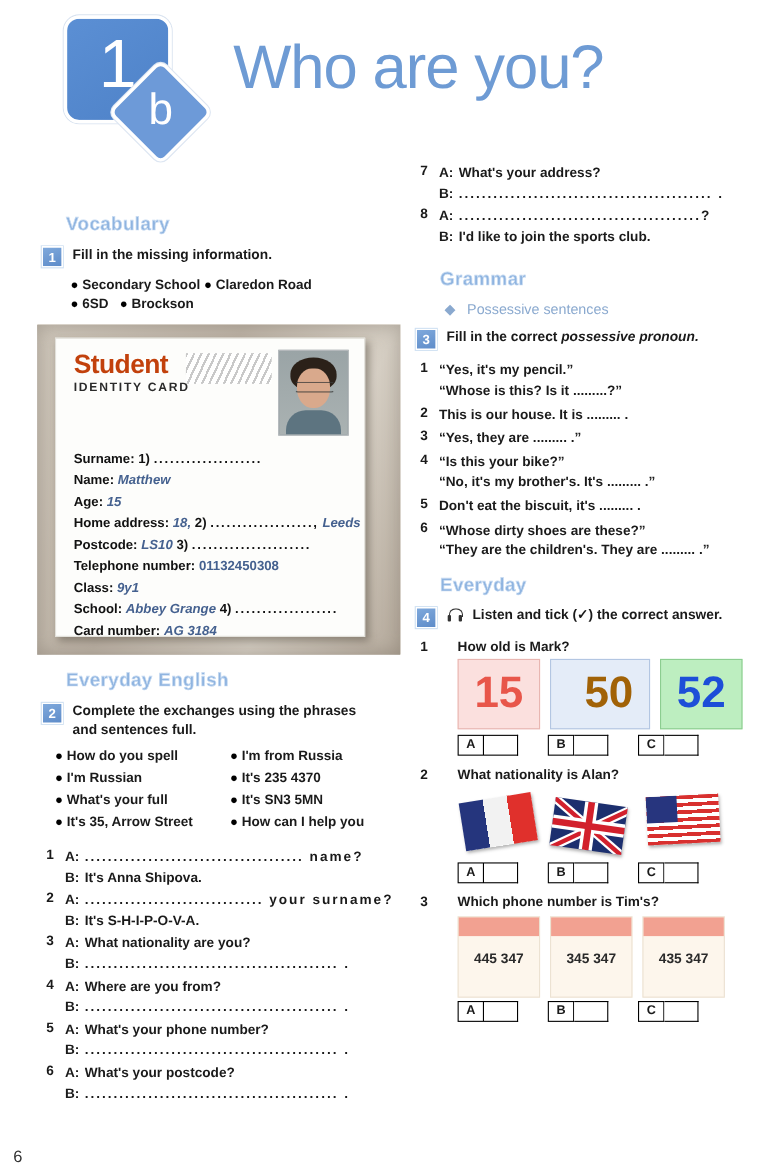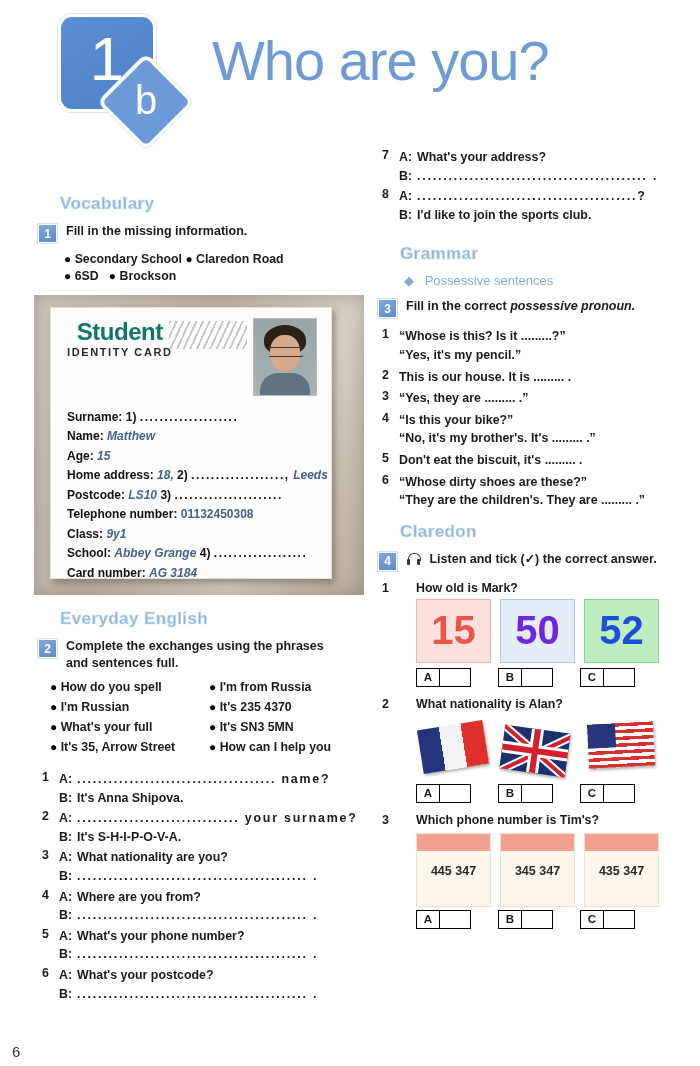--- a/index.html
+++ b/index.html
@@ -85,22 +85,22 @@
     padding:0;
     box-shadow:inset 0 0 18px rgba(90,80,70,.35);
   }
   .id-card{
     position:absolute;left:16px;top:12px;width:280px;height:270px;
     background:#fdfdfb;border:1px solid #e2e0da;
     box-shadow:3px 4px 7px rgba(70,62,52,.45);
   }
   .id-title{position:absolute;left:16px;top:12px;}
   .id-title .t1{
-    font-size:24px;font-weight:bold;color:#0f766e;line-height:1;
-    letter-spacing:-.5px;font-family:"Liberation Sans",sans-serif;text-align:center;
+    font-size:24px;font-weight:bold;color:#c2410c;line-height:1;
+    letter-spacing:-.5px;font-family:"Liberation Sans",sans-serif;
   }
   .id-title .t2{
     font-size:11px;font-weight:bold;color:#2a2a2a;letter-spacing:1.6px;margin-top:2px;
   }
   .id-hatch{
     position:absolute;left:118px;top:13px;width:78px;height:28px;
     background:repeating-linear-gradient(115deg,#bfbfbf 0 2px,#ffffff 2px 6px);
     opacity:.85;
   }
   .id-photo{
@@ -154,21 +154,21 @@
   
   .lq{display:flex;font-size:12.4px;font-weight:bold;margin:10px 0 4px 4px;}
   .lq .n{width:34px;flex:0 0 34px;}
   .cards{display:flex;gap:9px;margin:4px 0 0 38px;}
   .numcard{
     width:73px;height:62px;border:1px solid #9aa3ad;
     display:flex;align-items:center;justify-content:center;
     font-size:40px;font-weight:bold;font-family:"Liberation Sans",sans-serif;
   }
   .numcard.a{background:#fbe0de;color:#e8564a;border-color:#e8b6b1;}
-  .numcard.b{background:#e4ecf8;color:#6d28d9;border-color:#b3c6e2;}
+  .numcard.b{background:#e4ecf8;color:#a16207;border-color:#b3c6e2;padding-left:16px;}
   .numcard.c{background:#bdeec0;color:#1d4ed8;border-color:#8ccd90;}
 
   .abcrow{display:flex;gap:9px;margin:5px 0 0 38px;}
   .abc{display:flex;width:73px;}
   .abc .let{
     width:22px;height:17px;border:1.6px solid #000;
     display:flex;align-items:center;justify-content:center;
     font-size:11.5px;font-weight:bold;background:#fff;
   }
   .abc .box{
@@ -470,22 +470,22 @@
       <div class="ex-num">3</div>
       <div class="ex-text">
         <span>Fill in the correct </span><em>possessive pronoun.</em>
       </div>
     </div>
 
     <div class="glist">
       <div class="gitem">
         <div class="n">1</div>
         <div class="body">
+          <div>“Yes, it's my pencil.”</div>
           <div>“Whose is this? Is it .........?”</div>
-          <div>“Yes, it's my pencil.”</div>
         </div>
       </div>
       <div class="gitem">
         <div class="n">2</div>
         <div class="body">
           <div>This is our house. It is ......... .</div>
         </div>
       </div>
       <div class="gitem">
         <div class="n">3</div>
@@ -508,21 +508,21 @@
       </div>
       <div class="gitem">
         <div class="n">6</div>
         <div class="body">
           <div>“Whose dirty shoes are these?”</div>
           <div>“They are the children's. They are ......... .”</div>
         </div>
       </div>
     </div>
 
-    <div class="section-head" style="margin-top:12px;">Claredon</div>
+    <div class="section-head" style="margin-top:12px;">Everyday</div>
 
     <div class="ex-row">
       <div class="ex-num">4</div>
       <div class="ex-text">
         <span class="headphone">
           <span class="band"></span><span class="l"></span><span class="r"></span>
         </span>
         <span>Listen and tick (✓) the correct answer.</span>
       </div>
     </div>

